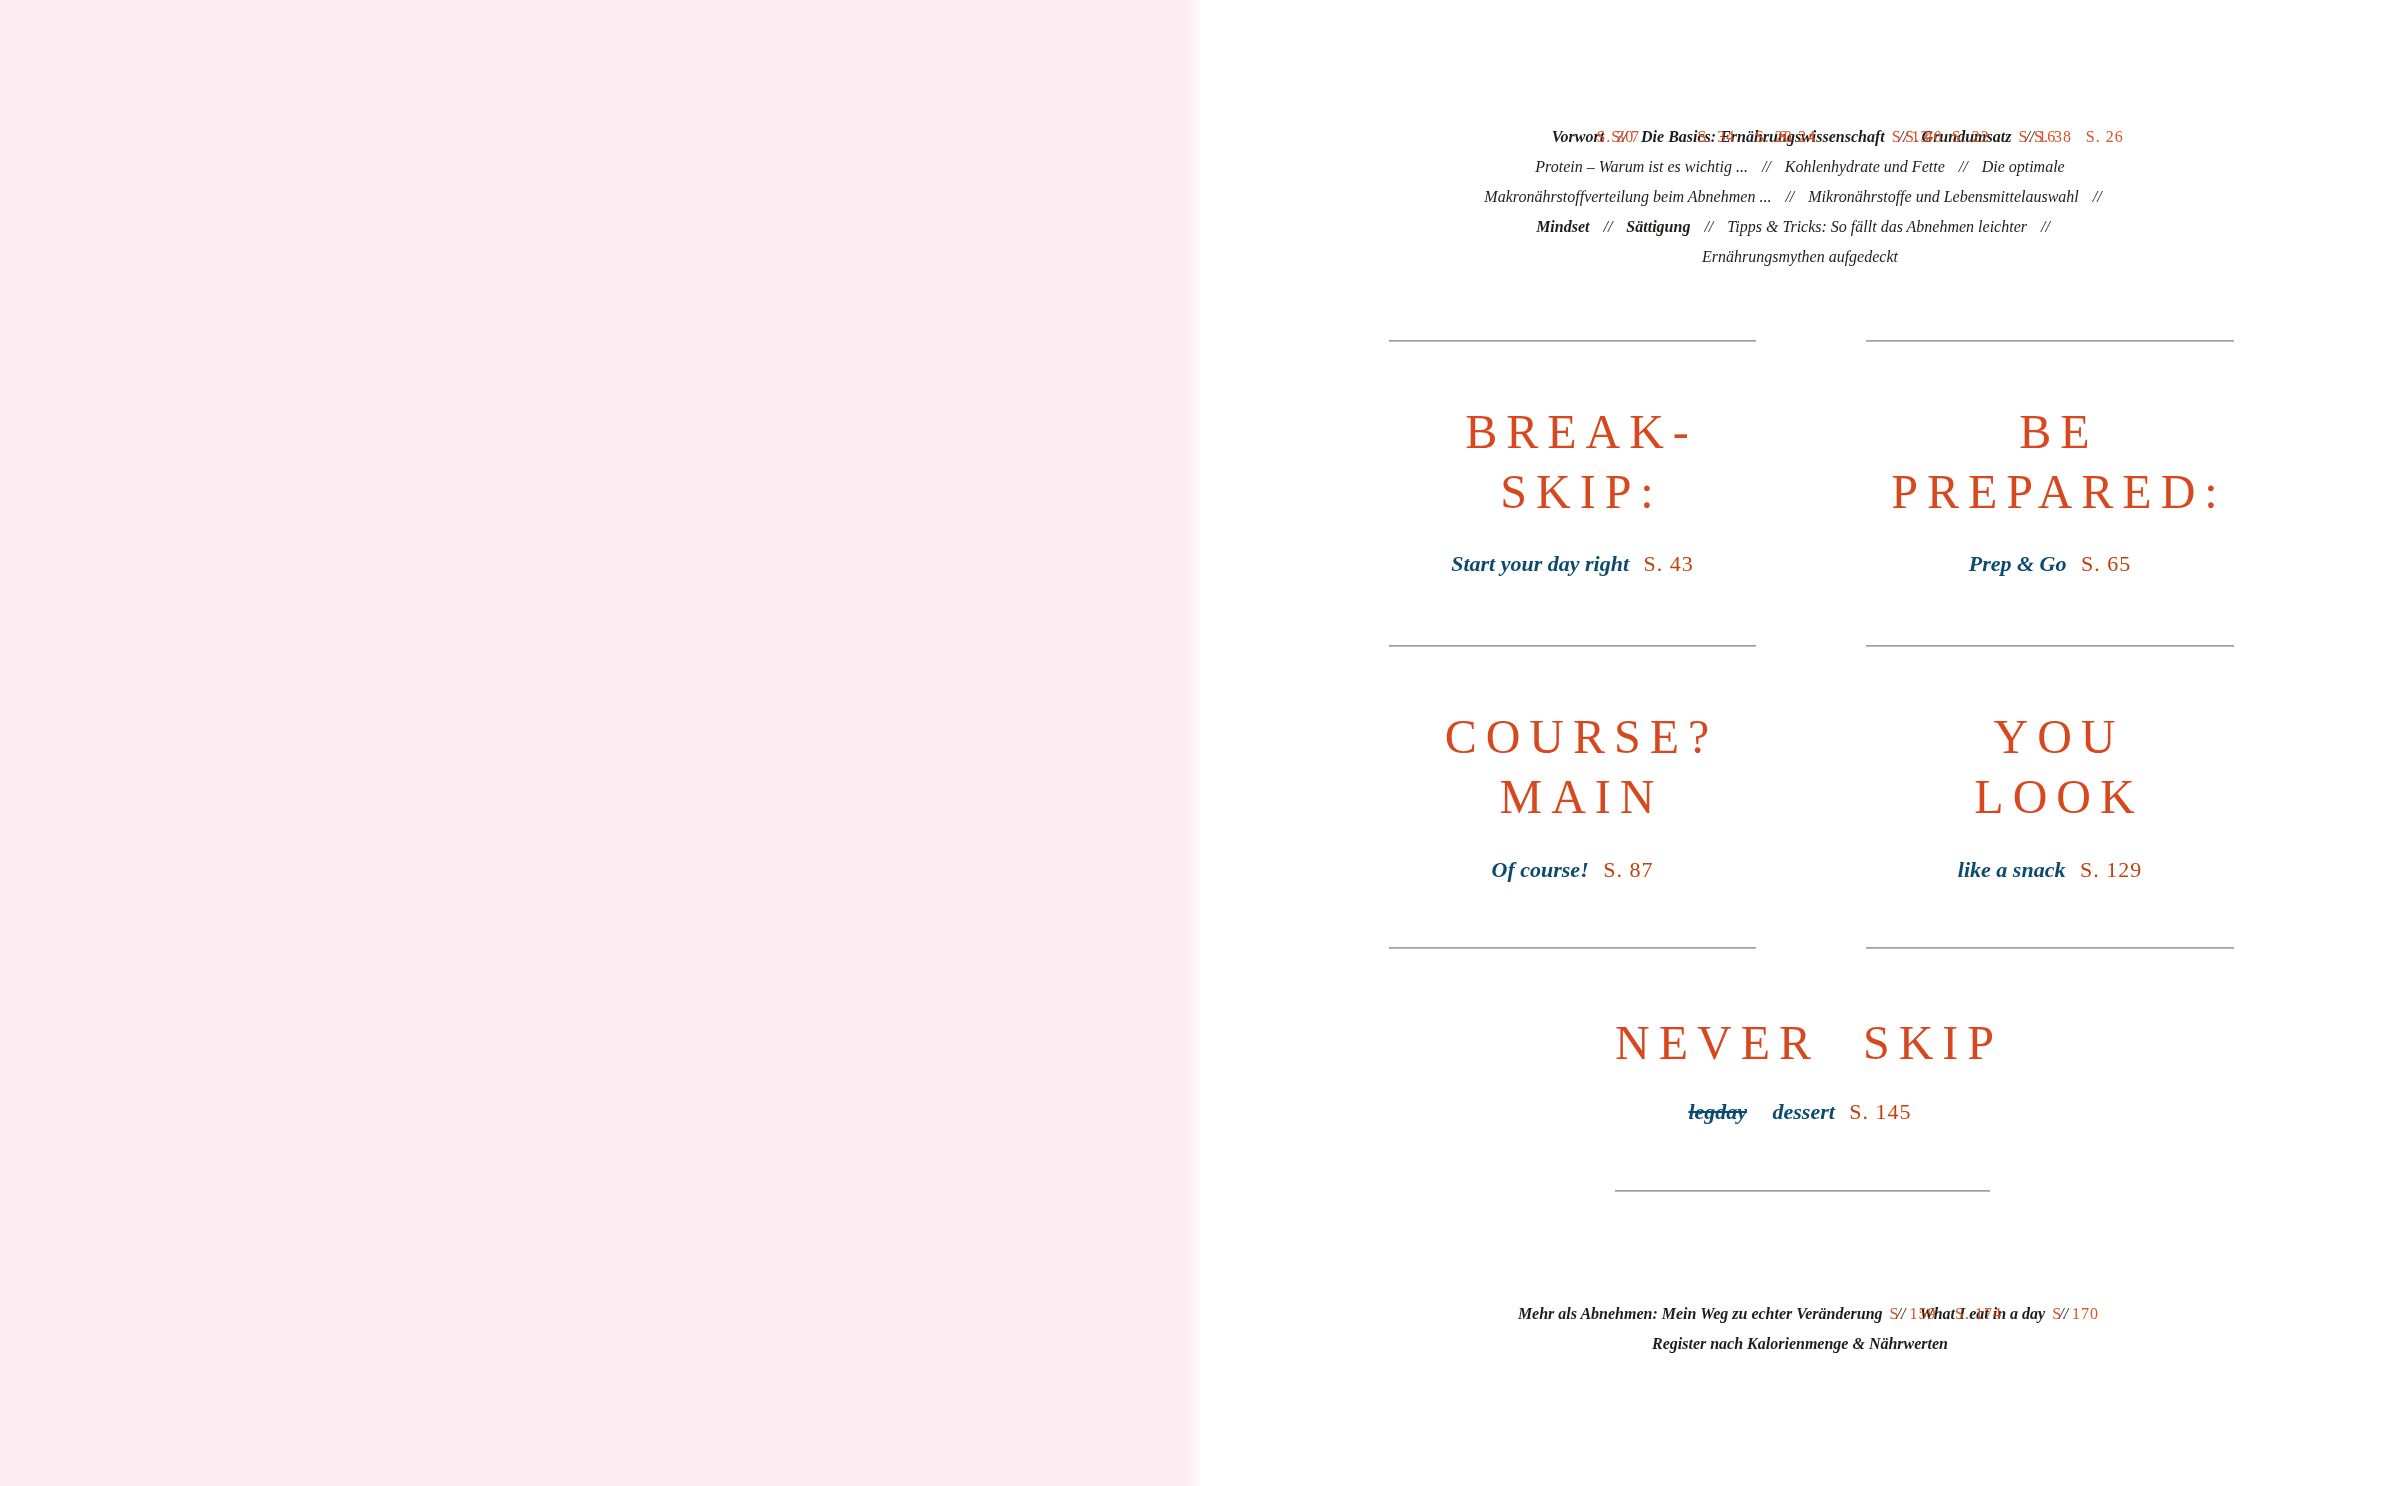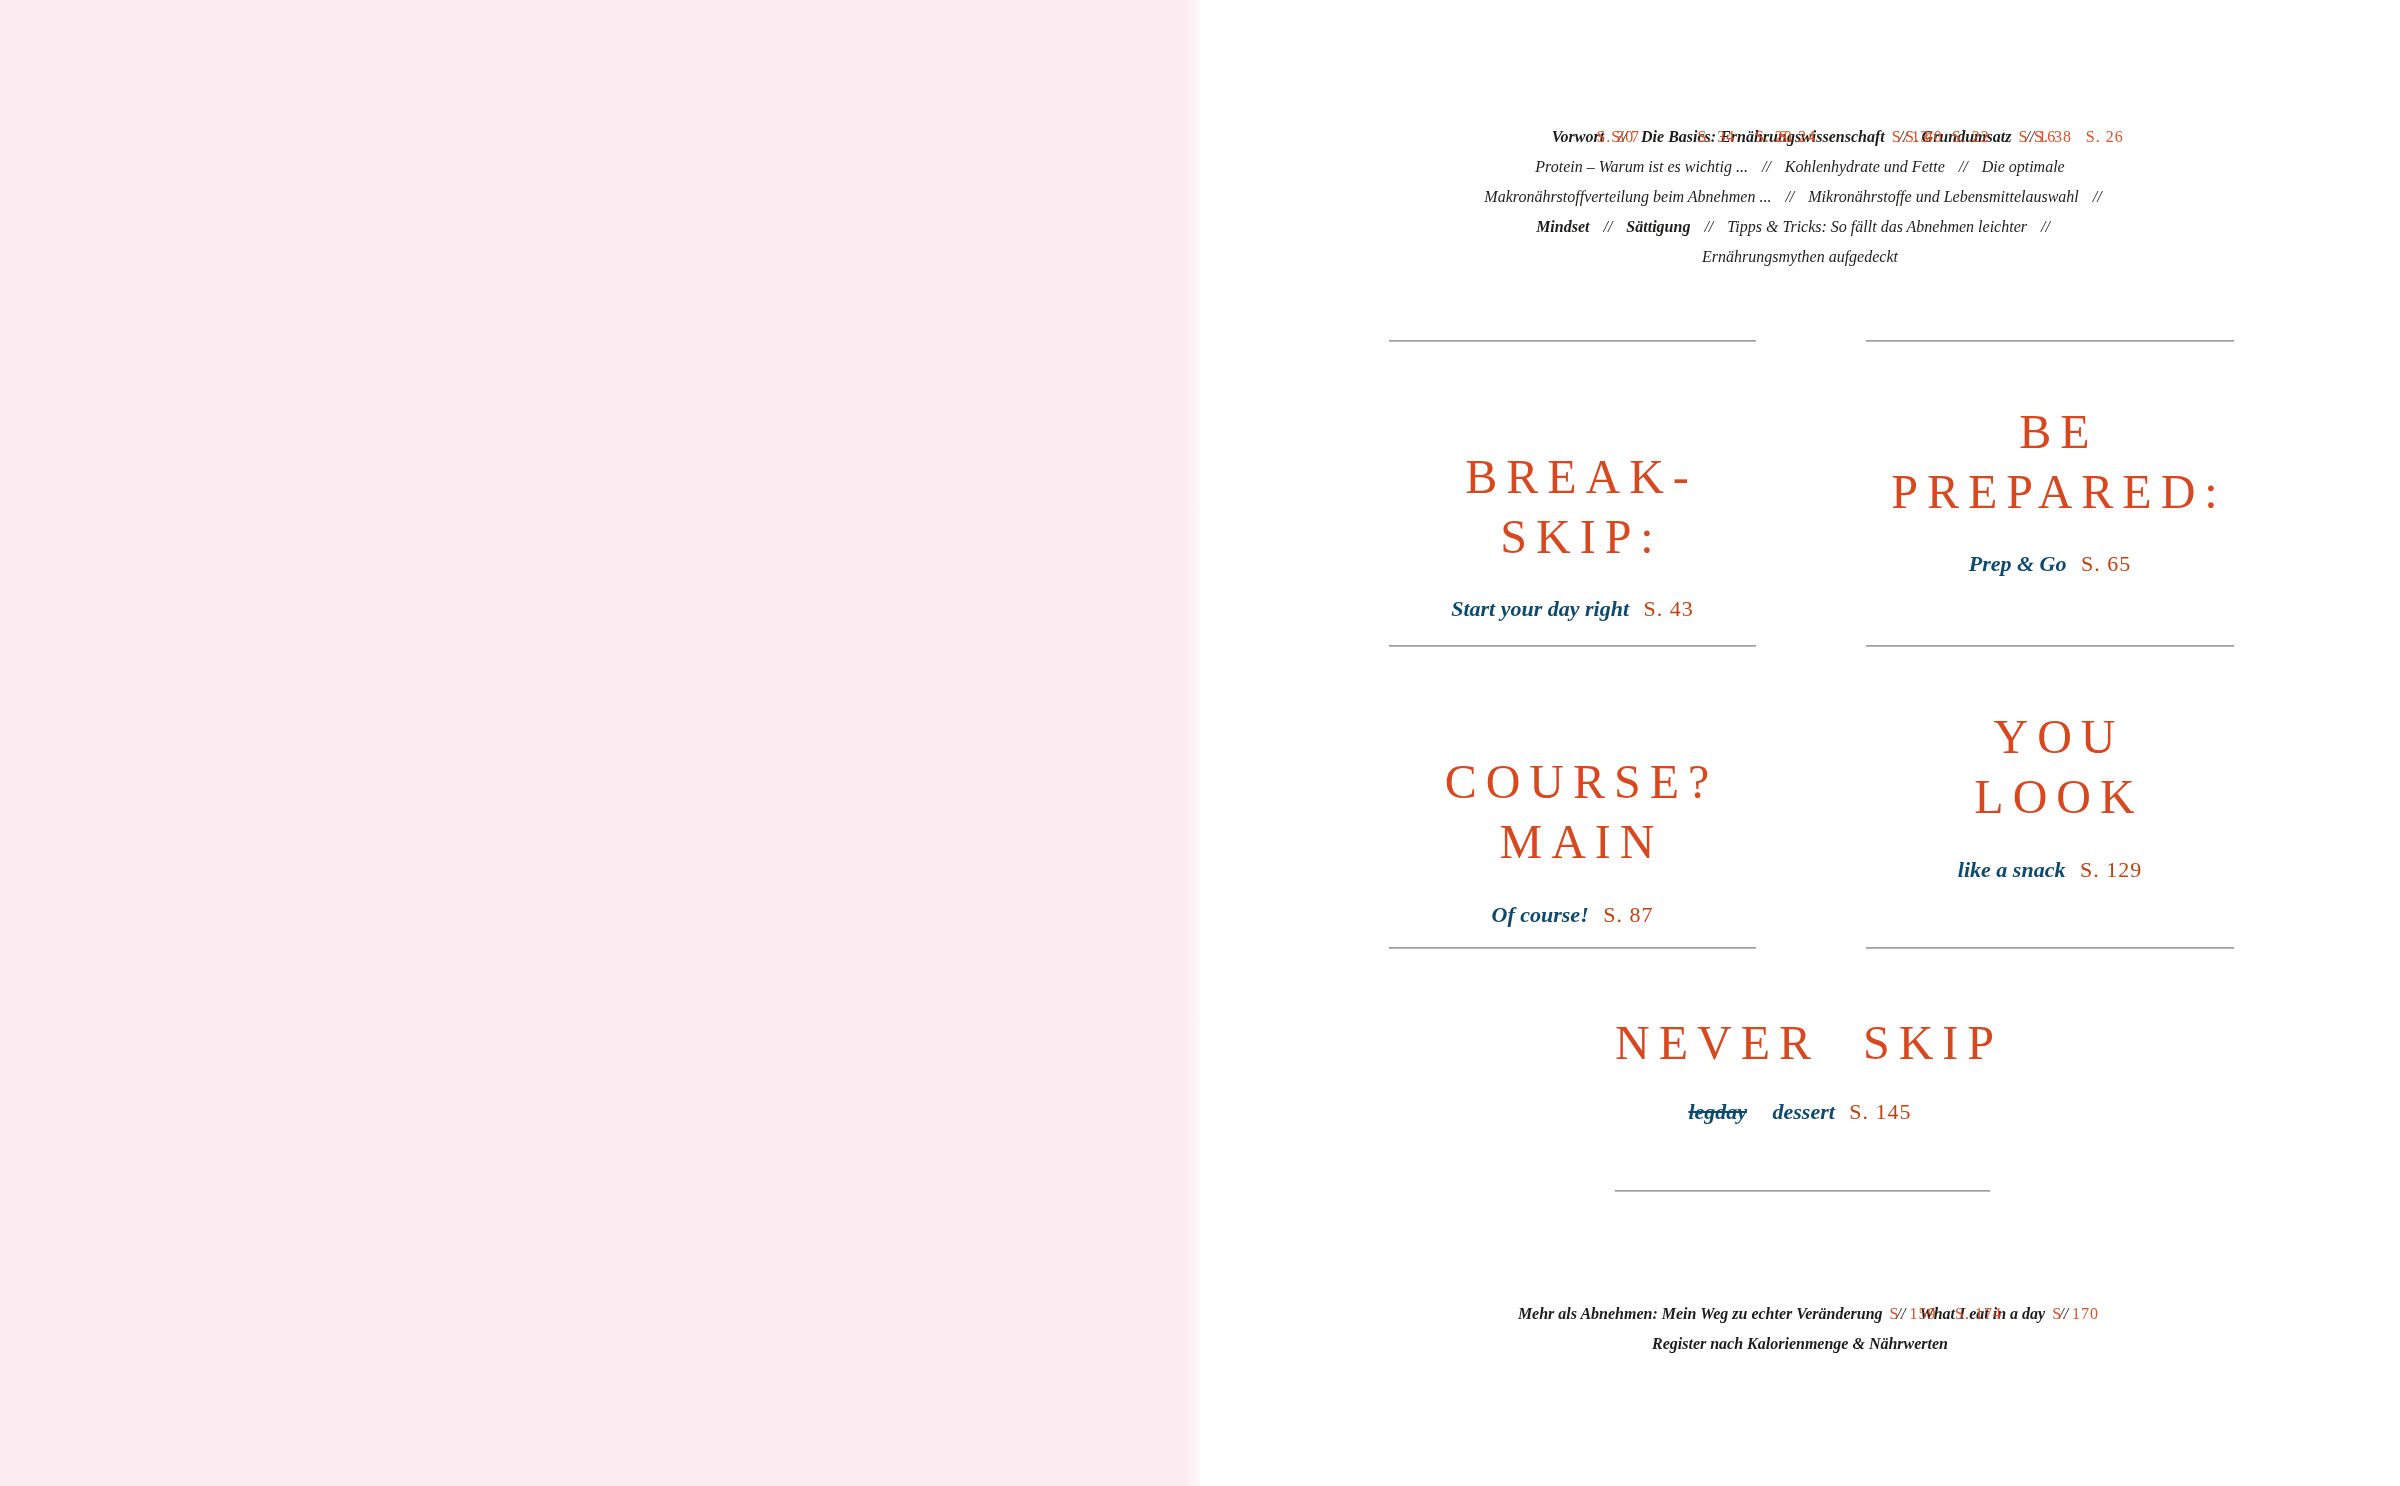--- a/index.html
+++ b/index.html
@@ -28,21 +28,21 @@
   .seg.sep{font-style:italic;font-weight:400;margin:0 14px;}
 
   
   .rule{position:absolute;height:2px;
     background:linear-gradient(#8f8f8f,#c9c9c9);}
   .rule-col1{left:189px;width:367px;}
   .rule-col2{left:666px;width:368px;}
   .rule-center{left:415px;width:375px;}
 
   
-  .col1{left:189px;width:367px;margin-top:45px;}
+  .col1{left:189px;width:367px;}
   .col2{left:666px;width:368px;}
   .fullw{left:0;width:1200px;}
   .section-title{position:absolute;text-align:center;
     color:#d8481f;font-size:48px;line-height:60px;
     letter-spacing:9px;padding-left:9px;font-weight:400;}
   .section-title .big-word{word-spacing:22px;}
   .subtitle{position:absolute;text-align:center;font-size:22px;line-height:28px;}
   .sub-text{font-style:italic;font-weight:700;color:#0c4a6e;}
   .sub-text.strike{text-decoration:line-through;text-decoration-thickness:2px;margin-right:20px;}
   .page-num{font-style:normal;font-weight:400;color:#c2410c;margin-left:9px;letter-spacing:1px;}

